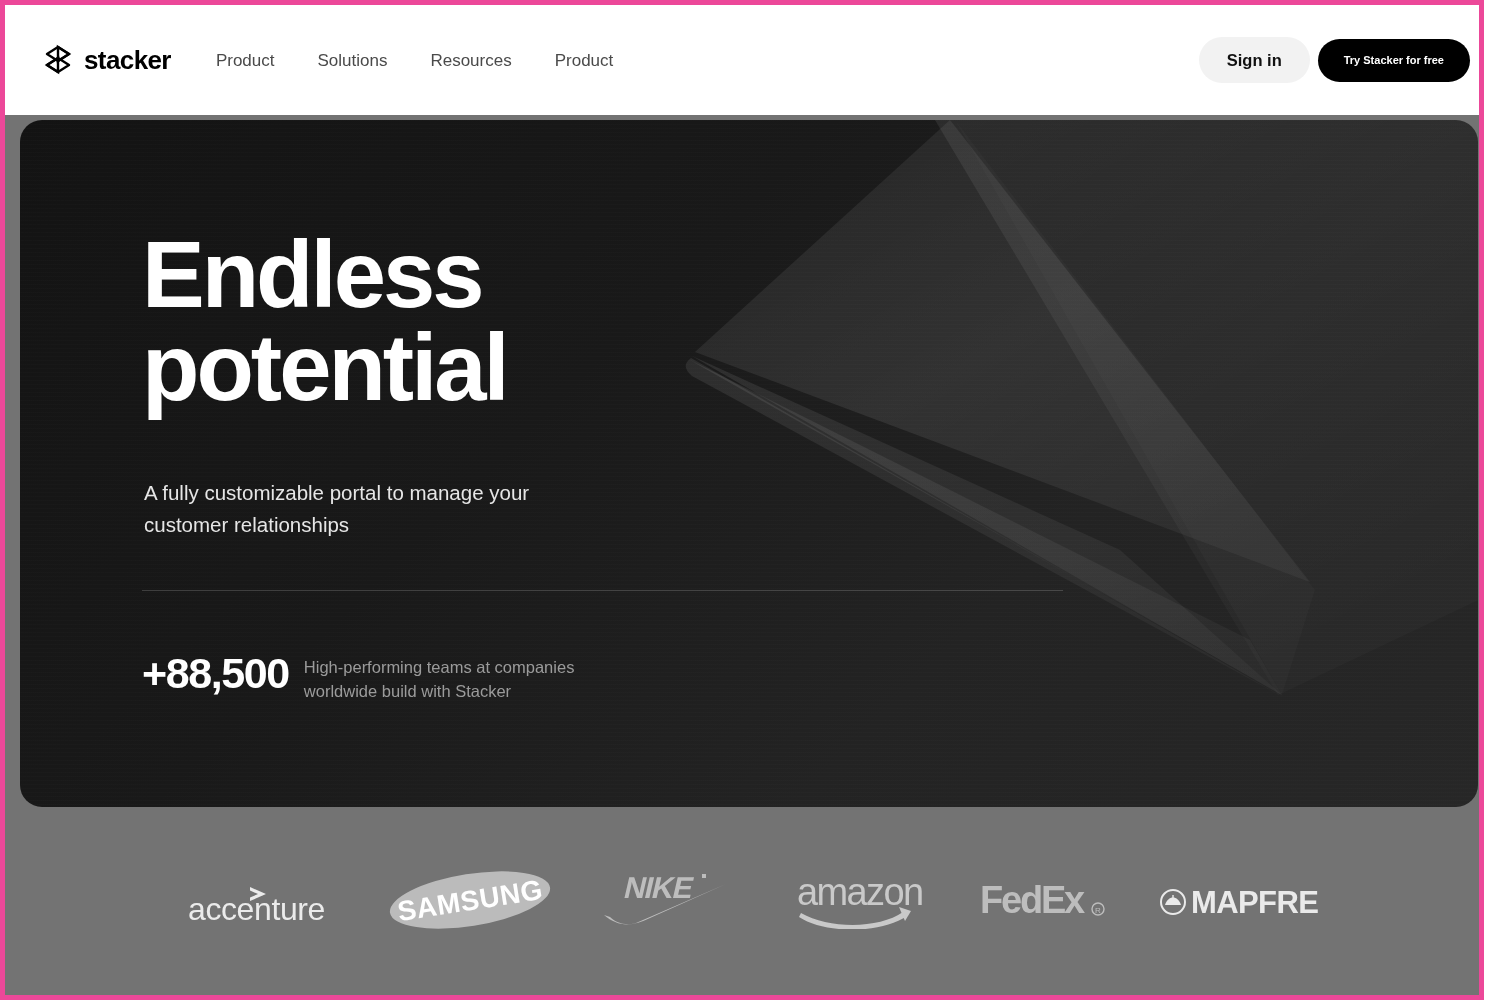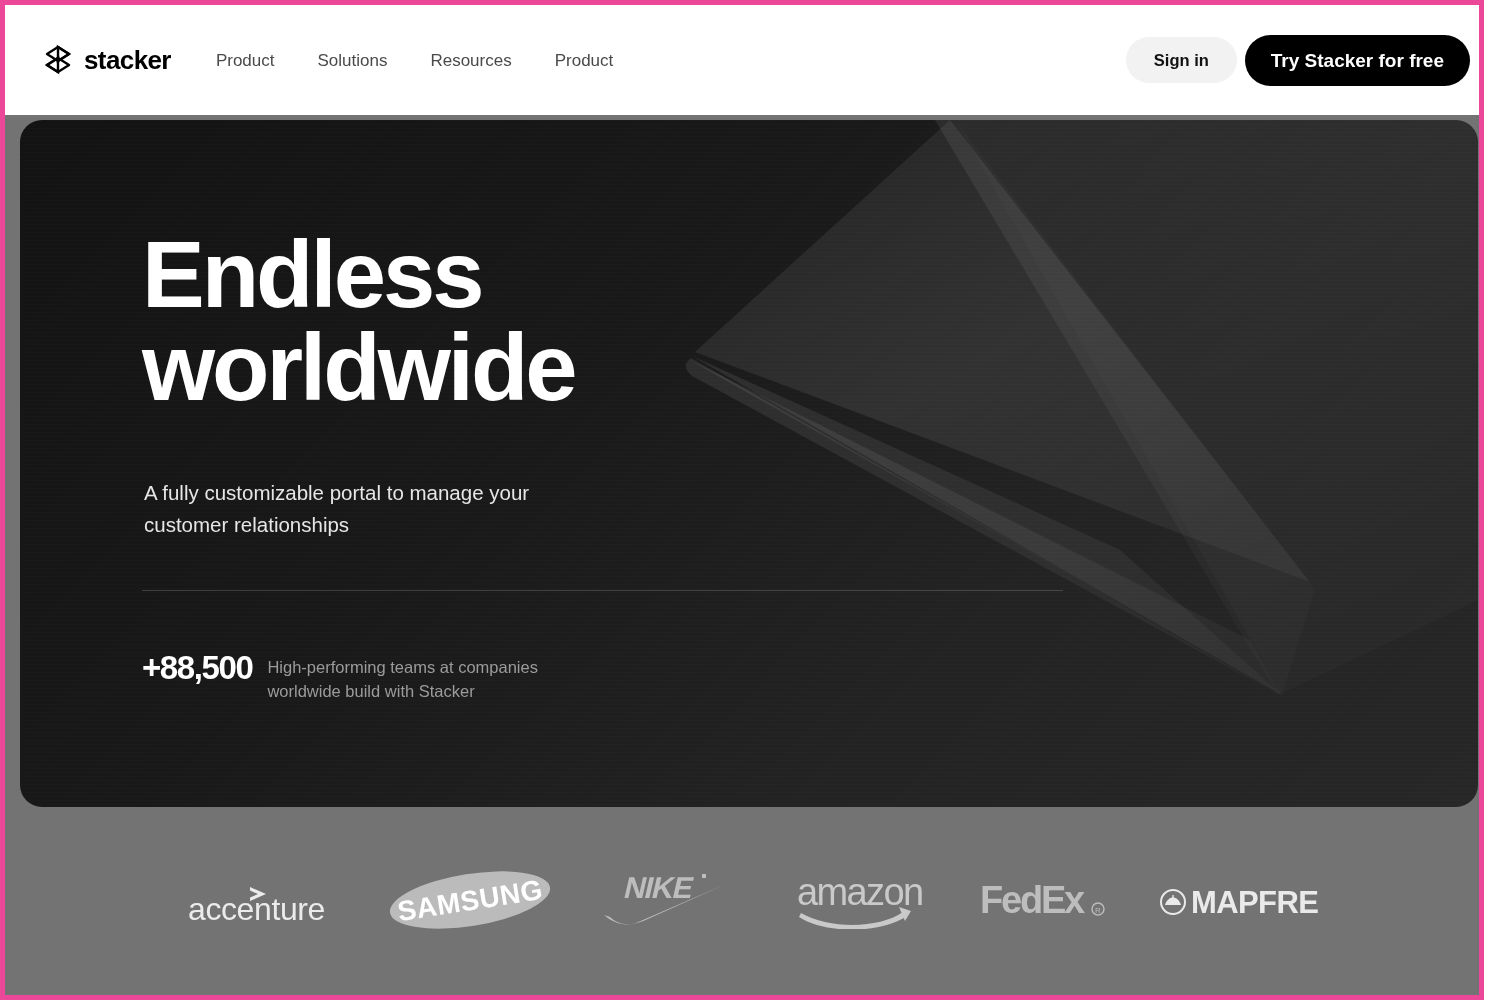--- a/index.html
+++ b/index.html
@@ -84,21 +84,21 @@
   .btn-signin {
     background: #f2f2f2;
     color: #111111;
     font-size: 16.5px;
     font-weight: 600;
     padding: 15px 28px;
   }
   .btn-trial {
     background: #000000;
     color: #ffffff;
-    font-size: 19px;
+    font-size: 11px;
     font-weight: 700;
     padding: 16px 26px;
   }
 
   
   #hero {
     position: absolute;
     left: 15px;
     top: 115px;
     width: 1458px;
@@ -174,21 +174,21 @@
 
   #hero-stat {
     position: absolute;
     left: 122px;
     top: 531px;
     display: flex;
     align-items: flex-start;
     gap: 15px;
   }
   #stat-value {
-    font-size: 33px;
+    font-size: 43px;
     font-weight: 700;
     color: #ffffff;
     letter-spacing: -1.4px;
     line-height: 1.05;
     white-space: nowrap;
   }
   #stat-caption {
     width: 300px;
     padding-top: 5px;
     font-size: 16.5px;
@@ -278,21 +278,21 @@
 
       <path d="M 670 240 L 1262 575 L 1230 520 Z" fill="url(#triBottom)"></path>
       <path d="M 672 236 L 1263 576 L 1100 430 Z" fill="url(#triBottom)"></path>
       <path d="M 671 238 Q 660 246 672 256 L 1263 577 Z" fill="url(#triBottom)"></path>
 
       <path d="M 935 0 L 1295 470 L 1262 575 Z" fill="#ffffff" fill-opacity="0.018"></path>
     </svg>
 
     <div class="hero-content">
       <h1 id="hero-title">Endless
-worldwide</h1>
+potential</h1>
       <p id="hero-subtitle">A fully customizable portal to manage your customer relationships</p>
     </div>
 
     <div id="hero-divider"></div>
 
     <div id="hero-stat">
       <div id="stat-value">+88,500</div>
       <div id="stat-caption">High-performing teams at companies worldwide build with Stacker</div>
     </div>
 

